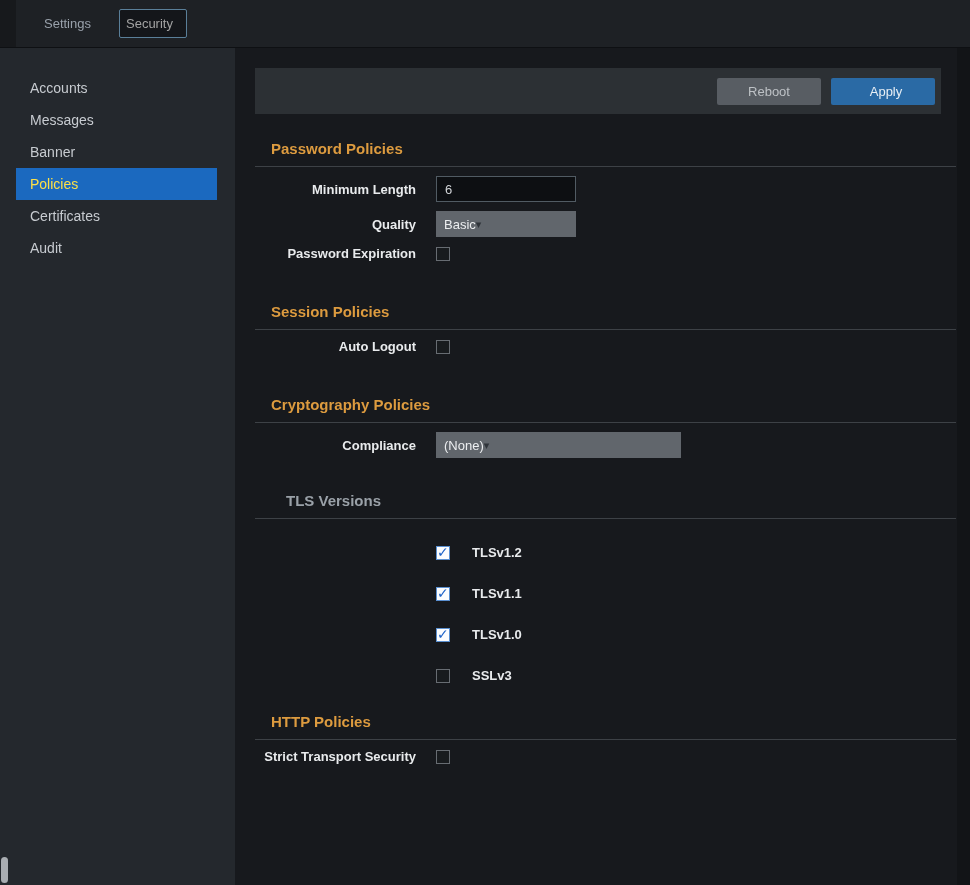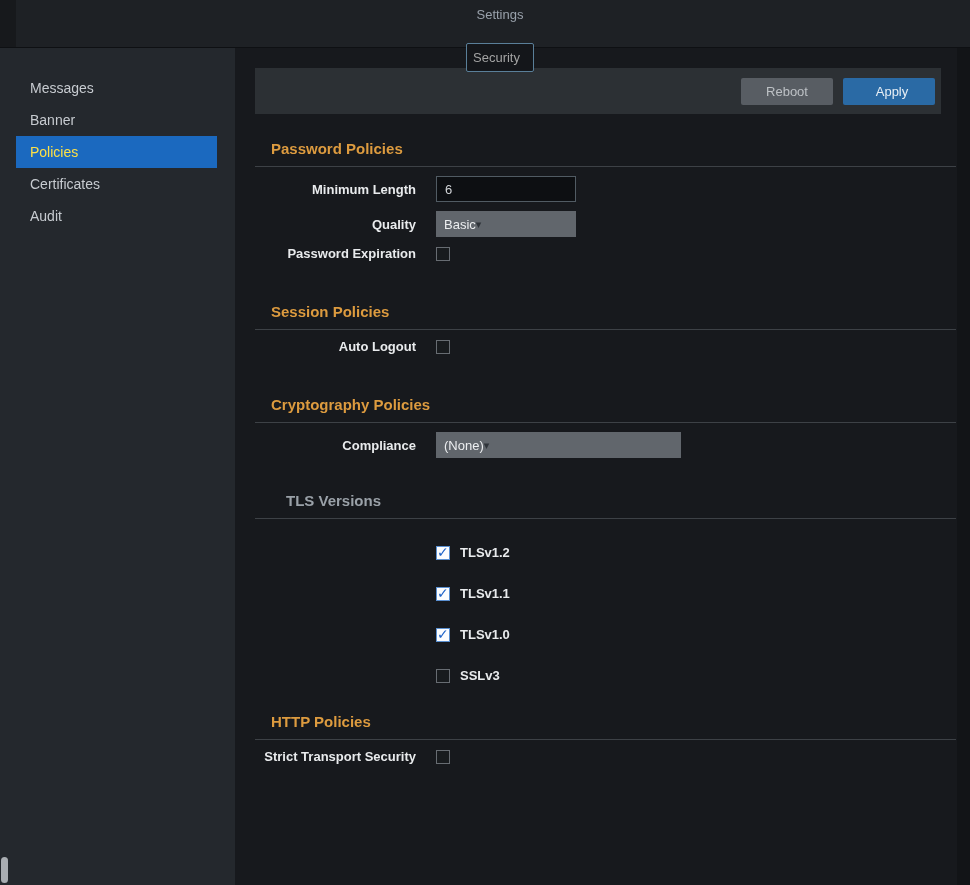--- a/index.html
+++ b/index.html
@@ -17,21 +17,20 @@
   .topbar {
     position: relative;
     height: 48px;
     background: #1e2125;
     border-bottom: 1px solid #0e1013;
     display: flex;
     align-items: center;
     padding-left: 30px;
     gap: 14px;
     box-sizing: border-box;
-    flex-direction: column;
   }
   .topbar::before {
     content: "";
     position: absolute;
     left: 0; top: 0; bottom: 0;
     width: 16px;
     background: #17191c;
   }
   .tab {
     font-size: 13px;
@@ -86,21 +85,21 @@
     height: 46px;
     background: #2c3034;
     display: flex;
     justify-content: flex-end;
     align-items: center;
     gap: 10px;
     padding: 0 6px;
     margin-right: 15px;
   }
   .btn {
-    width: 92px;
+    width: 104px;
     height: 27px;
     border: 0;
     border-radius: 2px;
     font-size: 13px;
     font-family: inherit;
     cursor: default;
   }
   .btn-reboot { background: #585d63; color: #bdc1c5; }
   .btn-apply  { background: #2a6aa5; color: #e8eff5; padding-left: 12px; }
 
@@ -185,21 +184,21 @@
     left: 0px;
     top: -3px;
     font-size: 14px;
     font-weight: bold;
     color: #1e62c8;
   }
 
   .check-row {
     display: flex;
     align-items: center;
-    gap: 10px;
+    gap: 22px;
     margin-left: 181px;
     margin-top: 26px;
   }
   .check-row-label {
     font-size: 13px;
     font-weight: 600;
     color: #e9ebed;
   }
 
   
@@ -225,20 +224,21 @@
 <body>
 
 <div class="topbar">
   <div class="tab">Settings</div>
   <div class="tab active">Security</div>
 </div>
 
 <div class="page">
 
   <aside class="sidebar">
+    <div class="side-item">Accounts</div>
     <div class="side-item">Messages</div>
     <div class="side-item">Banner</div>
     <div class="side-item selected">Policies</div>
     <div class="side-item">Certificates</div>
     <div class="side-item">Audit</div>
   </aside>
 
   <main class="content">
 
     <div class="toolbar">

